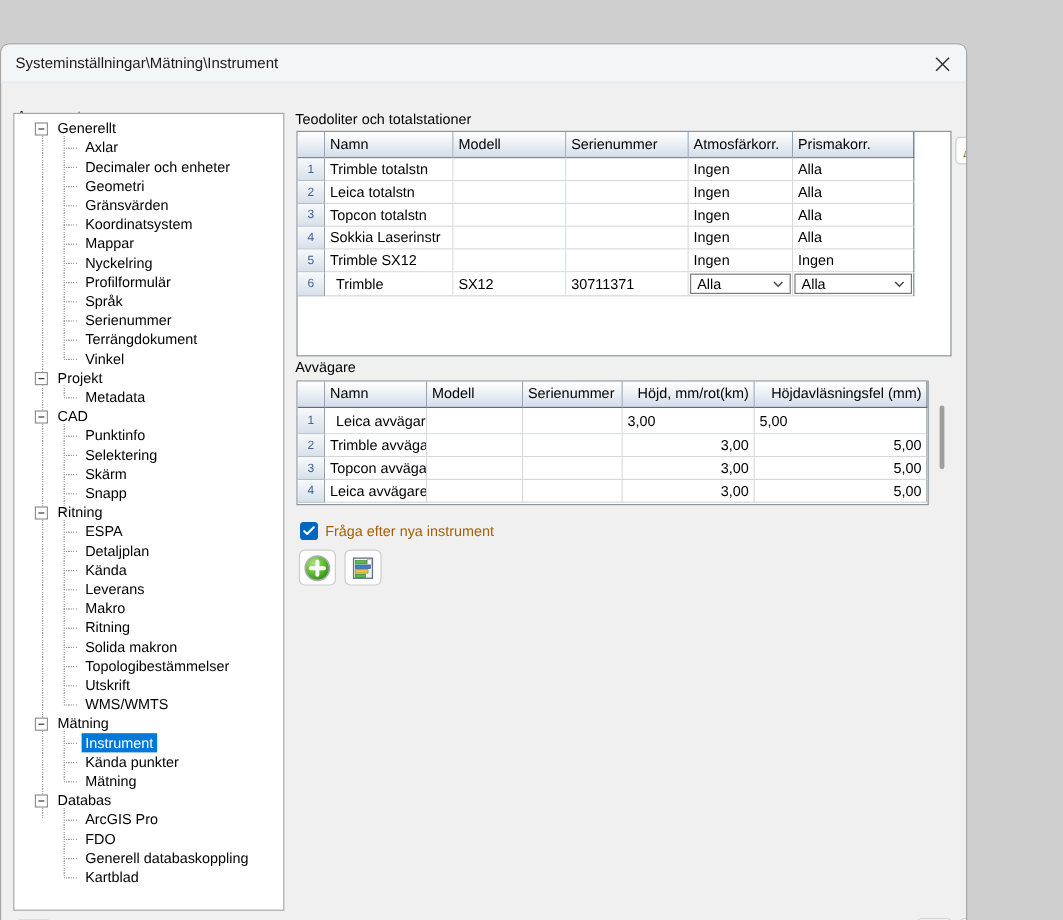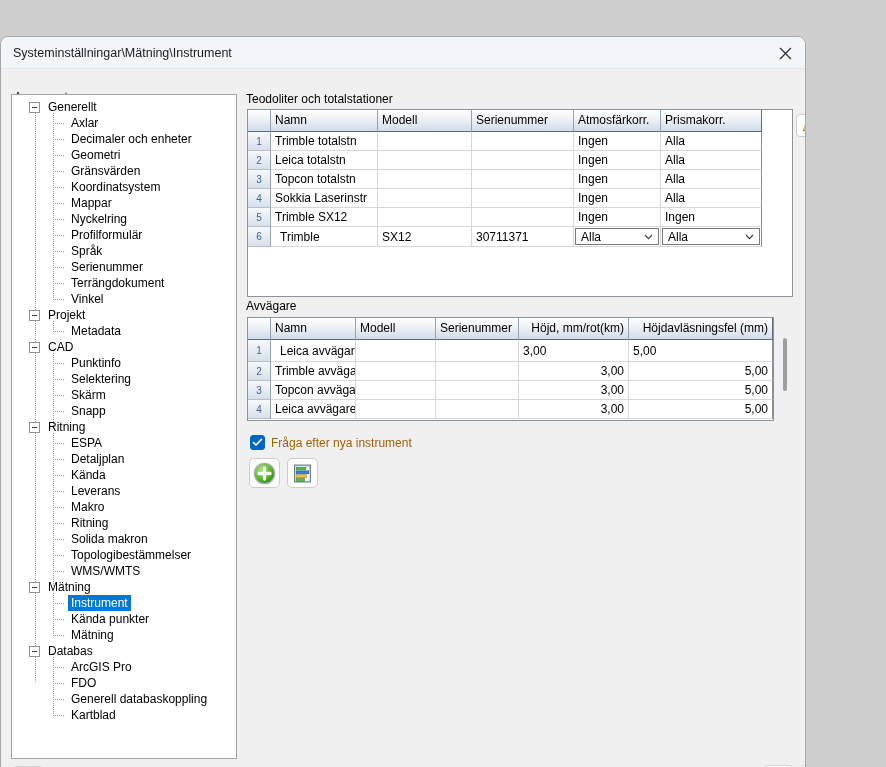--- a/index.html
+++ b/index.html
@@ -242,20 +242,24 @@
           <div class="tree-row child-row">
             <span class="stub"></span>
             <span class="child-label">Solida makron</span>
           </div>
           <div class="tree-row child-row">
             <span class="stub"></span>
             <span class="child-label">Topologibestämmelser</span>
           </div>
           <div class="tree-row child-row">
             <span class="stub"></span>
+            <span class="child-label">Utskrift</span>
+          </div>
+          <div class="tree-row child-row">
+            <span class="stub"></span>
             <span class="child-label">WMS/WMTS</span>
           </div>
         </div>
         <div class="tree-block">
           <div class="tree-row root-row">
             <span class="expander"></span>
             <span class="root-label">Mätning</span>
           </div>
           <div class="vline2" style="top: 14px; height: 42px;"></div>
           <div class="tree-row child-row">

